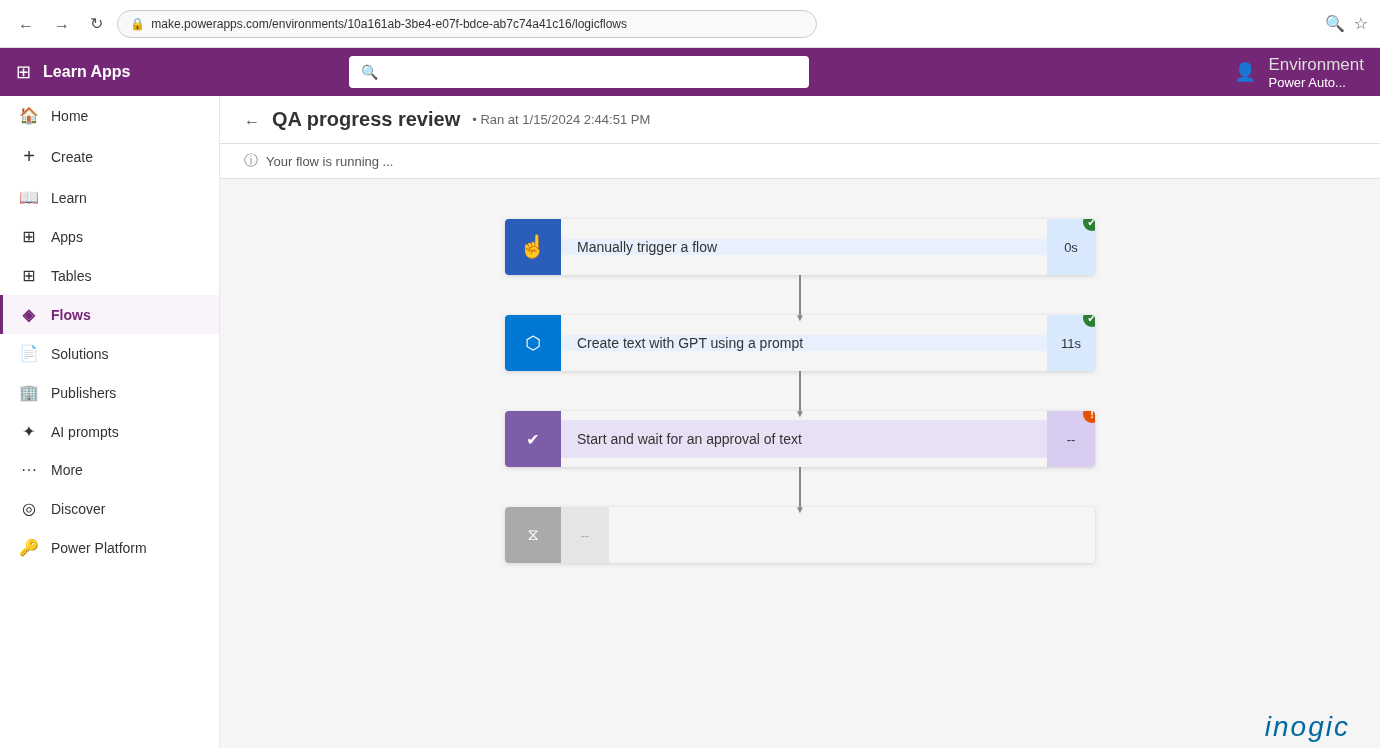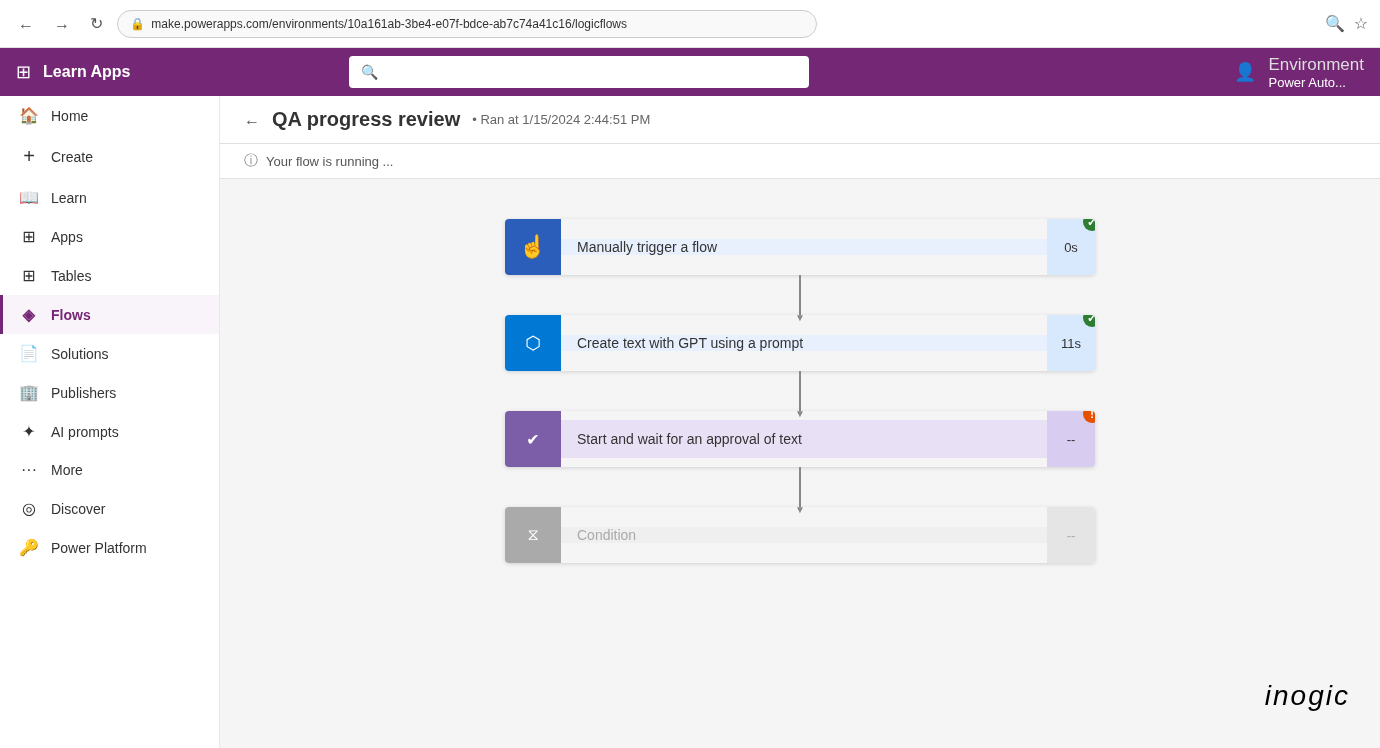--- a/index.html
+++ b/index.html
@@ -259,24 +259,24 @@
 
     
     .icon-blue { background: #2b5ebb; }
     .icon-teal { background: #0078d4; }
     .icon-purple { background: #7b5ea7; }
     .icon-gray { background: #aaa; }
 
     
     .watermark {
       position: absolute;
-      bottom: 36px;
+      bottom: 5px;
       right: 30px;
       font-size: 28px;
-      color: #000000;
+      color: #0369a1;
       font-style: italic;
       font-weight: 300;
       letter-spacing: 2px;
       pointer-events: none;
     }
   </style>
 </head>
 <body>
 
 <div class="topbar">
@@ -401,21 +401,20 @@
           <div class="flow-step-label-purple">Start and wait for an approval of text</div>
           <div class="flow-step-duration-purple">--</div>
           <div class="step-badge badge-orange" style="font-size:11px;font-weight:900;">!</div>
         </div>
         <div class="flow-connector"></div>
       </div>
 
       <div class="flow-step-wrapper">
         <div class="flow-step" style="position:relative;">
           <div class="flow-step-icon icon-gray" style="font-size:16px;">⧖</div>
-          <div class="flow-step-label-gray">Condition</div>
           <div class="flow-step-duration-gray">--</div>
         </div>
       </div>
 
       <div class="watermark">inogic</div>
     </div>
   </div>
 </div>
 
 </body></html>

